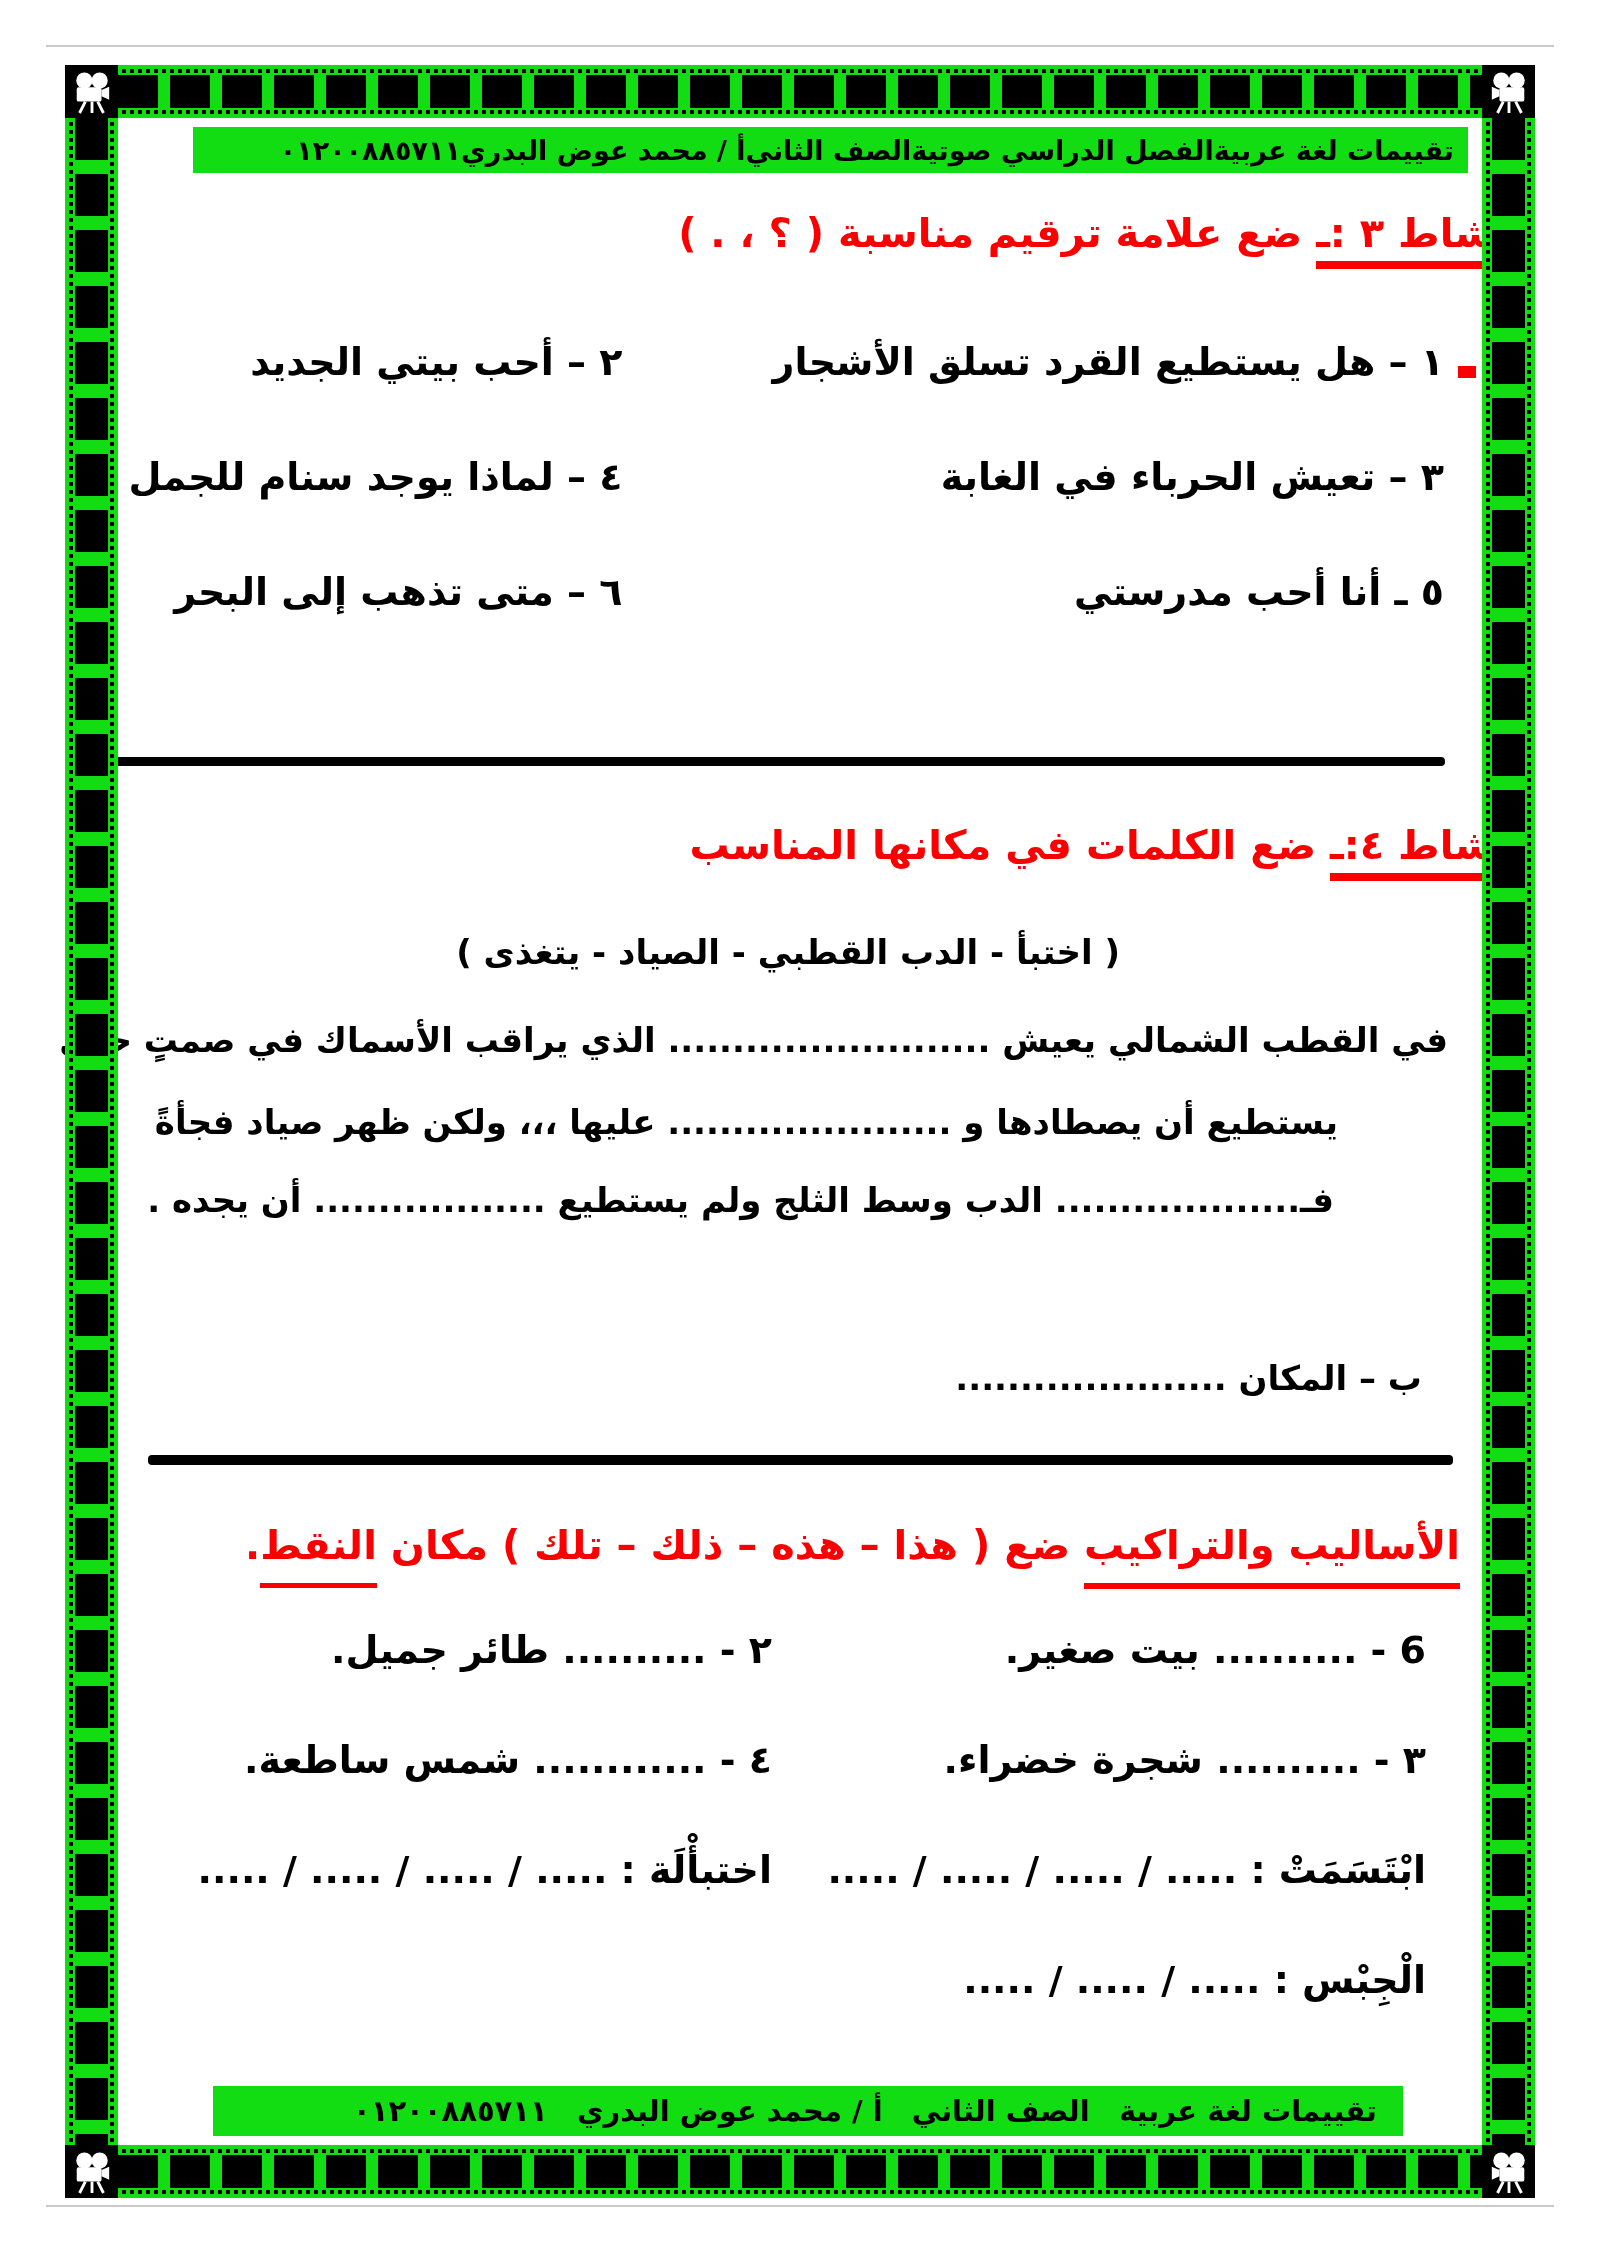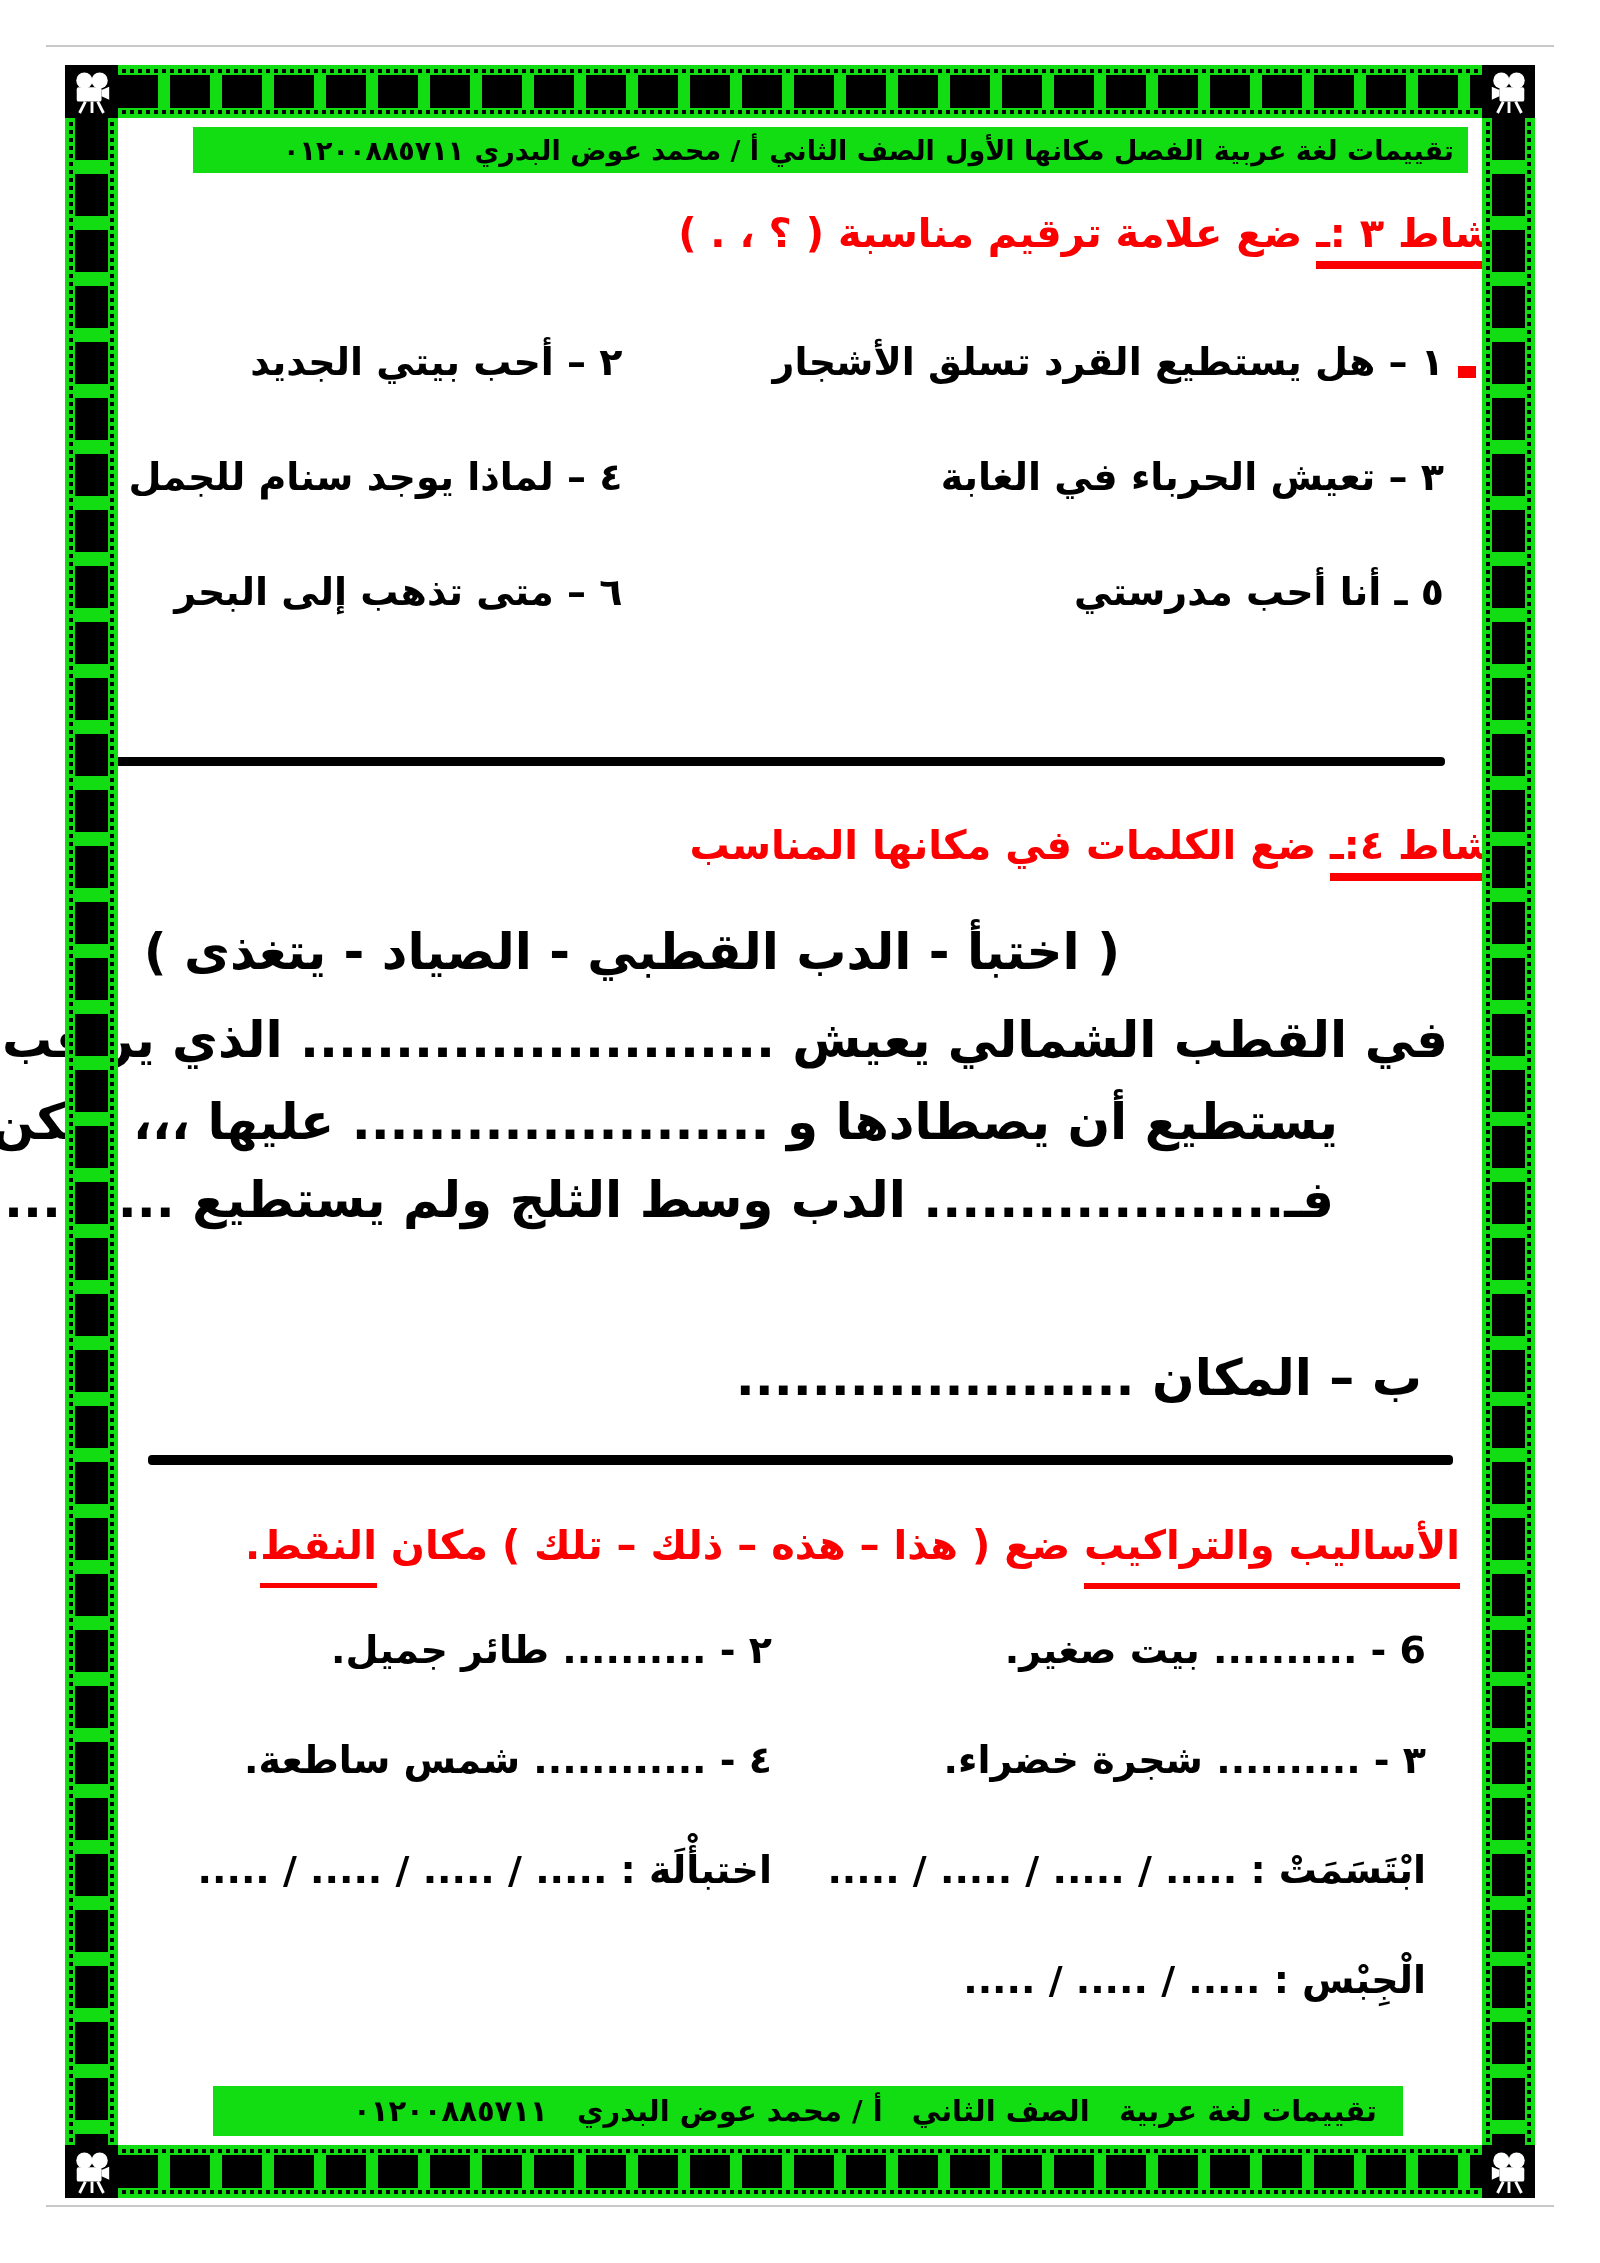--- a/index.html
+++ b/index.html
@@ -68,21 +68,21 @@
   
   .heading{
     position:absolute; right:106px; color:var(--red);
     font-size:40px; font-weight:bold; line-height:74px; white-space:nowrap; z-index:2;
   }
   .u-thick{ border-bottom:6px solid var(--red); padding-bottom:15px; }
   .u-mid{ border-bottom:8px solid var(--red); padding-bottom:5px; }
   .u-thin{ border-bottom:5px solid var(--red); padding-bottom:15px; }
 
   .bodytext{
-    position:absolute; color:var(--ink); font-size:50px; font-weight:bold;
+    position:absolute; color:var(--ink); font-size:34px; font-weight:bold;
     line-height:74px; white-space:nowrap; z-index:2;
   }
 
   .grid{
     position:absolute; left:118px; right:118px; display:grid;
     grid-template-columns:1fr 1fr; z-index:2;
   }
   .grid .cell{ font-size:38px; font-weight:bold; color:var(--ink); line-height:74px; white-space:nowrap; }
   .grid.act3{ top:325px; grid-auto-rows:115px; }
   .grid.act3 .cell:nth-child(odd){ padding-right:38px; }
@@ -158,21 +158,21 @@
       <g stroke="#ffffff" stroke-width="3">
           <line x1="15" y1="33" x2="9" y2="45"></line>
           <line x1="22" y1="33" x2="22" y2="45"></line>
           <line x1="28" y1="33" x2="34" y2="45"></line>
         </g>
     </svg>
   </div>
 
   <div class="bar header">
     <span>تقييمات لغة عربية</span>
-    <span>الفصل مكانها الأول</span>
+    <span>الفصل الدراسي صوتية</span>
     <span>الصف الثاني</span>
     <span>أ / محمد عوض البدري</span>
     <span>٠١٢٠٠٨٨٥٧١١</span>
   </div>
 
   <div class="heading" style="top:196px;">
     <span class="u-mid">شاط ٣ :ـ</span>
     <span>ضع علامة ترقيم مناسبة  ( ؟ ، . )</span>
   </div>
   <div class="red-mark"></div>

